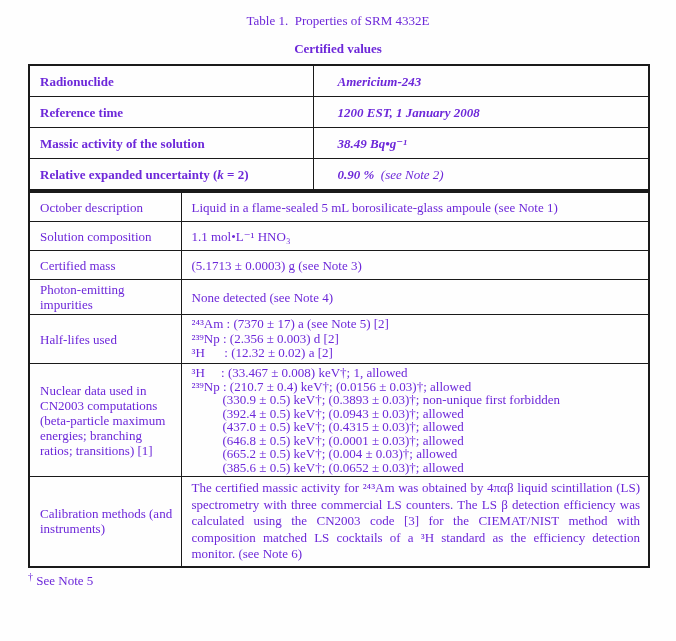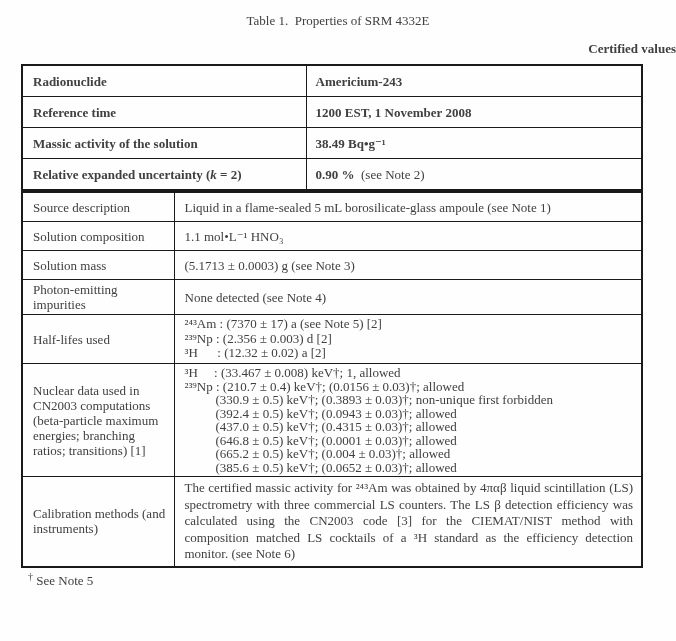--- a/index.html
+++ b/index.html
@@ -1,51 +1,51 @@
 <!DOCTYPE html>
 <html><head>
 <meta charset="utf-8">
 <style>
   html, body { margin: 0; padding: 0; background: #ffffff; }
   .page {
     position: relative;
     width: 676px;
     height: 641px;
     background: #fefefe;
-    color: #404040;
+    color: #6d28d9;
     font-family: "Liberation Serif", "DejaVu Serif", serif;
     font-size: 13px;
     overflow: hidden;
   }
   .doc-title {
     text-align: center;
     padding-top: 13px;
     white-space: pre-wrap;
   }
   .section-heading {
-    text-align: right;
+    text-align: center;
     margin-top: 12px;
     margin-bottom: 7px;
   }
   .section-heading.bold { font-weight: bold; }
   table {
     border-collapse: collapse;
     table-layout: fixed;
-    margin-left: 21px;
+    margin-left: 28px;
     width: 620px;
     border: 2px solid #1a1a1a;
   }
   td {
     border: 1.5px solid #1a1a1a;
     vertical-align: middle;
     padding: 2px 8px 2px 10px;
     line-height: 15px;
   }
   .cert td { font-weight: bold; height: 26px; }
-  .cert td.val { padding-left: 9px; }
+  .cert td.val { padding-left: 24px; font-style: italic; }
   .cert .note { font-weight: normal; }
   .var-k { font-style: italic; }
   .uncert td.lbl { padding-right: 4px; }
   .uncert tr.h28 td { height: 24px; }
   .uncert tr.h34 td { height: 30px; }
   .uncert tr.h48 td { height: 44px; }
   .line { white-space: pre-wrap; line-height: 13.5px; }
   .line.indent { padding-left: 31px; }
   .half .line { line-height: 14.5px; }
   .para {
@@ -72,50 +72,50 @@
         <col style="width:284px">
         <col style="width:336px">
       </colgroup>
     <tbody>
         <tr>
       <td>Radionuclide</td>
       <td class="val">Americium-243</td>
     </tr>
     <tr>
       <td>Reference time</td>
-      <td class="val">1200 EST, 1 November 2008</td>
+      <td class="val">1200 EST, 1 January 2008</td>
     </tr>
     <tr>
       <td>Massic activity of the solution</td>
       <td class="val">38.49 Bq•g⁻¹</td>
     </tr>
     <tr>
       <td><span>Relative expanded uncertainty (</span><span class="var-k">k</span><span> = 2)</span></td>
       <td class="val"><span>0.90 %</span>&nbsp; <span class="note">(see Note 2)</span></td>
     </tr>
   </tbody>
     </table>
 
 
   <table class="uncert">
     <colgroup>
         <col style="width:152px">
         <col style="width:468px">
       </colgroup>
     <tbody>
         <tr class="h28">
-      <td class="lbl">Source description</td>
+      <td class="lbl">October description</td>
       <td>Liquid in a flame-sealed 5 mL borosilicate-glass ampoule (see Note 1)</td>
     </tr>
     <tr class="h28">
       <td class="lbl">Solution composition</td>
       <td>1.1 mol•L⁻¹ HNO₃</td>
     </tr>
     <tr class="h28">
-      <td class="lbl">Solution mass</td>
+      <td class="lbl">Certified mass</td>
       <td>(5.1713 ± 0.0003) g (see Note 3)</td>
     </tr>
     <tr class="h34">
       <td class="lbl">Photon-emitting impurities</td>
       <td>None detected (see Note 4)</td>
     </tr>
     <tr class="h48 half">
       <td class="lbl">Half-lifes used</td>
       <td>
         <div class="line">²⁴³Am : (7370 ± 17) a (see Note 5) [2]</div>

